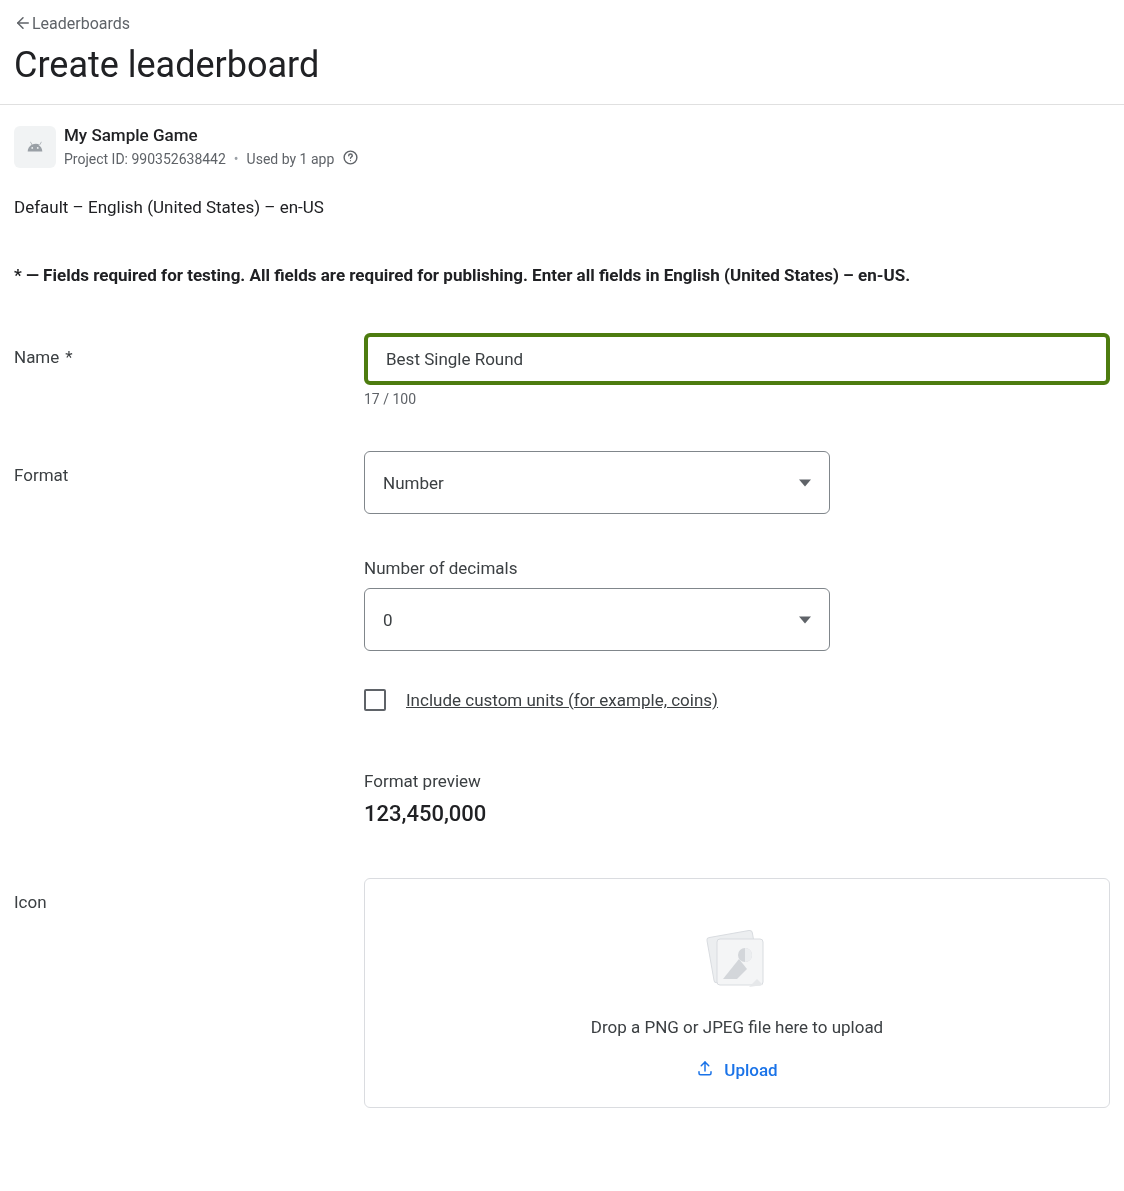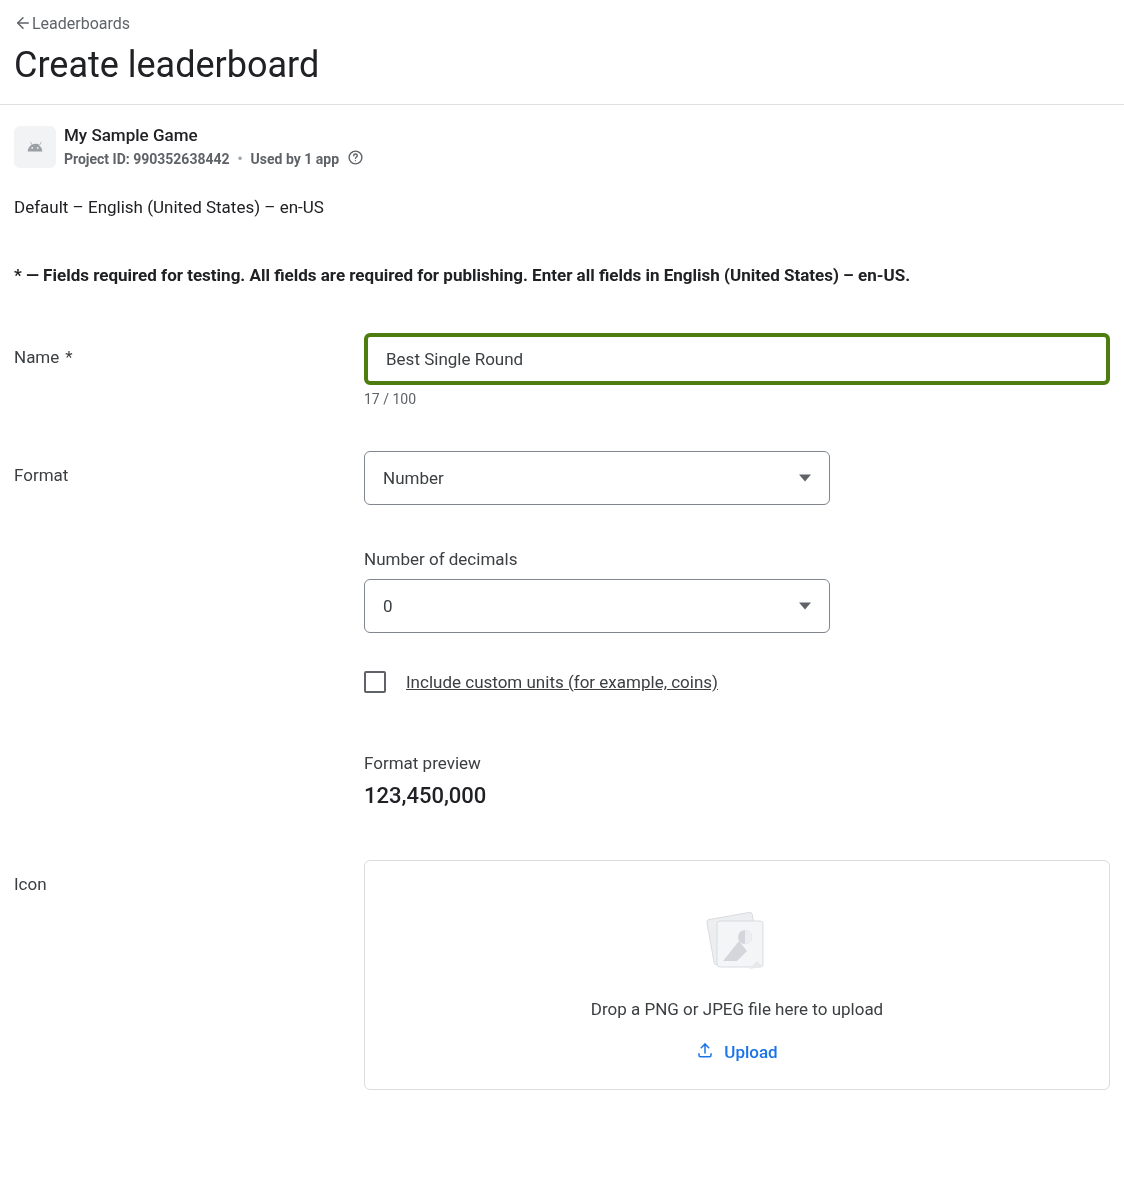--- a/index.html
+++ b/index.html
@@ -36,21 +36,21 @@
   .project-icon-box {
     width: 42px; height: 42px;
     background: #f1f3f4;
     border-radius: 6px;
     display: flex; align-items: center; justify-content: center;
   }
   .project-icon-box svg { width: 22px; height: 22px; fill: #9aa0a6; }
   .project-meta .title { font-size: 17px; font-weight: 500; color: #202124; margin-bottom: 4px; }
   .project-meta .sub {
     font-size: 14px; color: #5f6368;
-    display: flex; align-items: center; gap: 8px; font-weight: bold;
+    display: flex; align-items: center; gap: 8px;
   }
   .dot { color: #9aa0a6; }
   .help-icon { width: 17px; height: 17px; }
   .locale-line { font-size: 17px; color: #202124; margin-bottom: 48px; }
   .required-note { font-size: 17px; color: #202124; margin-bottom: 48px; font-weight: bold; }
 
   .form-row {
     display: flex;
     align-items: flex-start;
     margin-bottom: 44px;
@@ -78,21 +78,21 @@
   }
   .char-count {
     text-align: left;
     font-size: 14px;
     color: #5f6368;
     margin-top: 6px;
   }
 
   .select {
     width: 466px;
-    height: 54px;
+    height: 63px;
     border: 1px solid #80868b;
     border-radius: 6px;
     padding: 0 18px;
     font-size: 17px;
     color: #3c4043;
     display: flex;
     align-items: center;
     justify-content: space-between;
     cursor: pointer;
     background: #fff;

